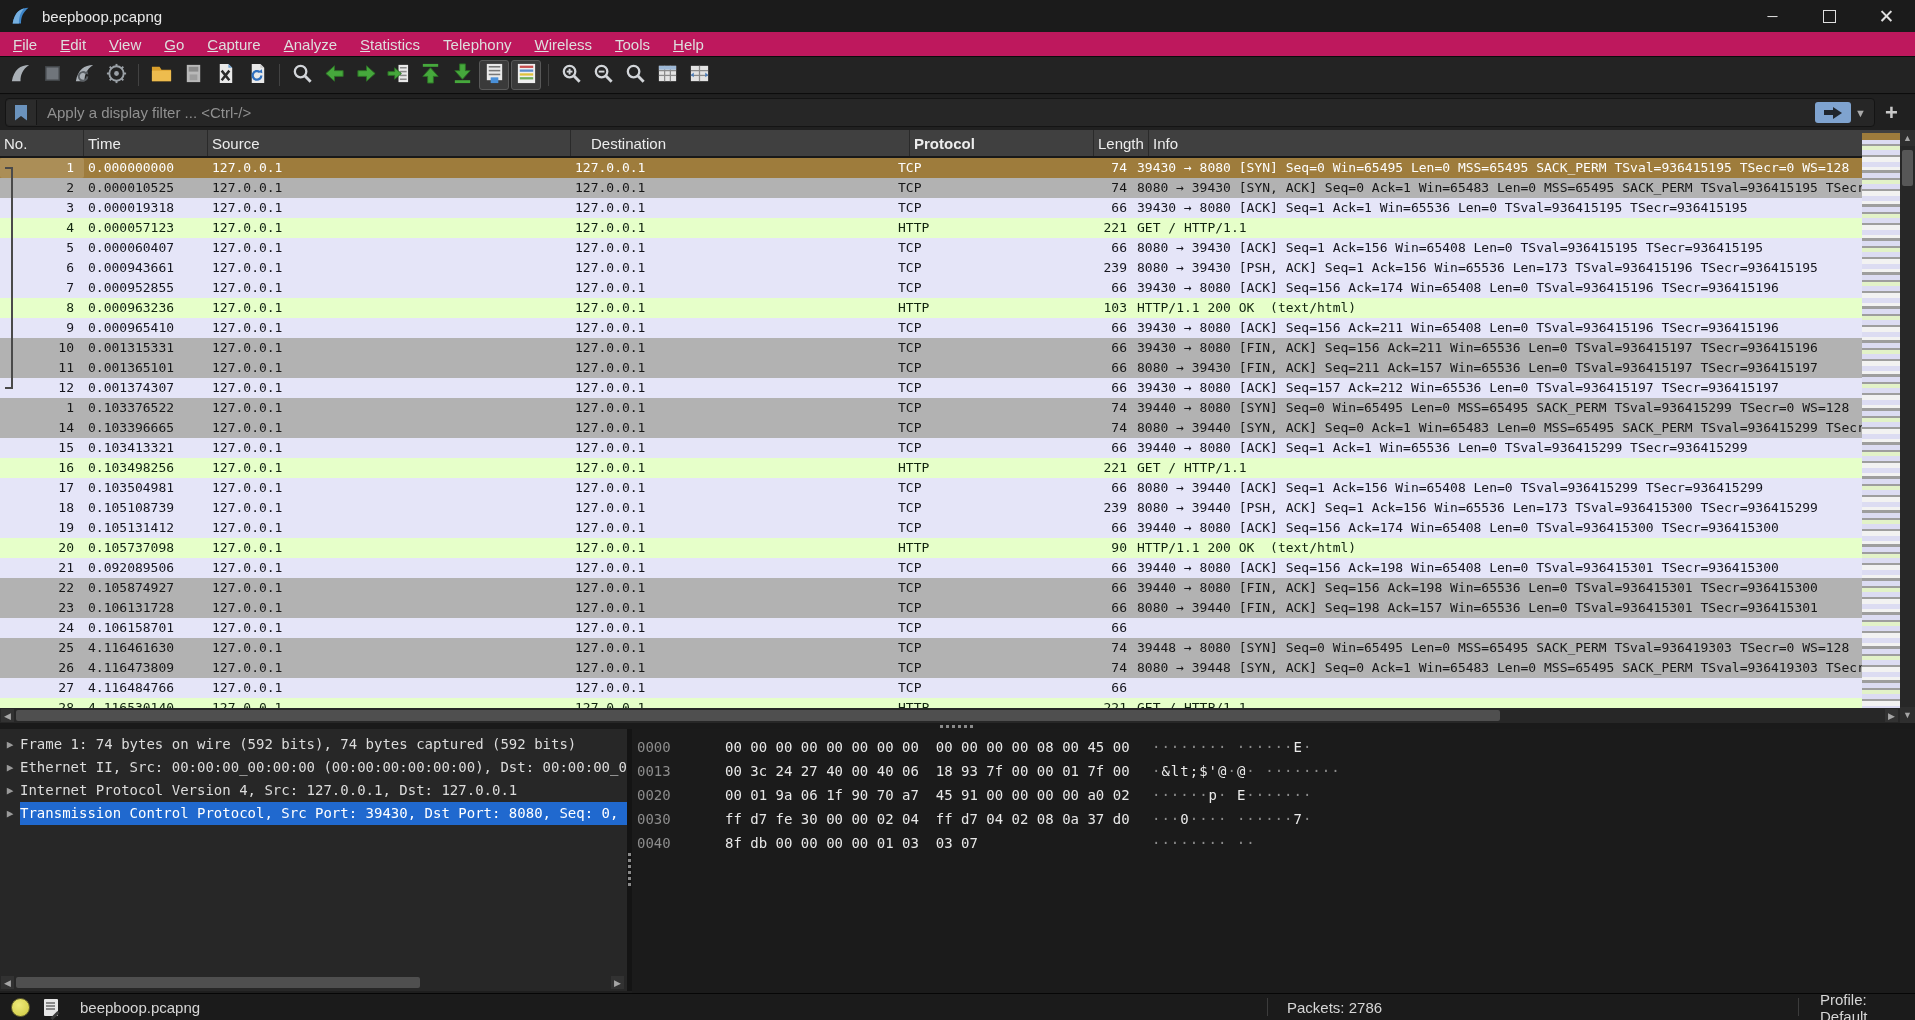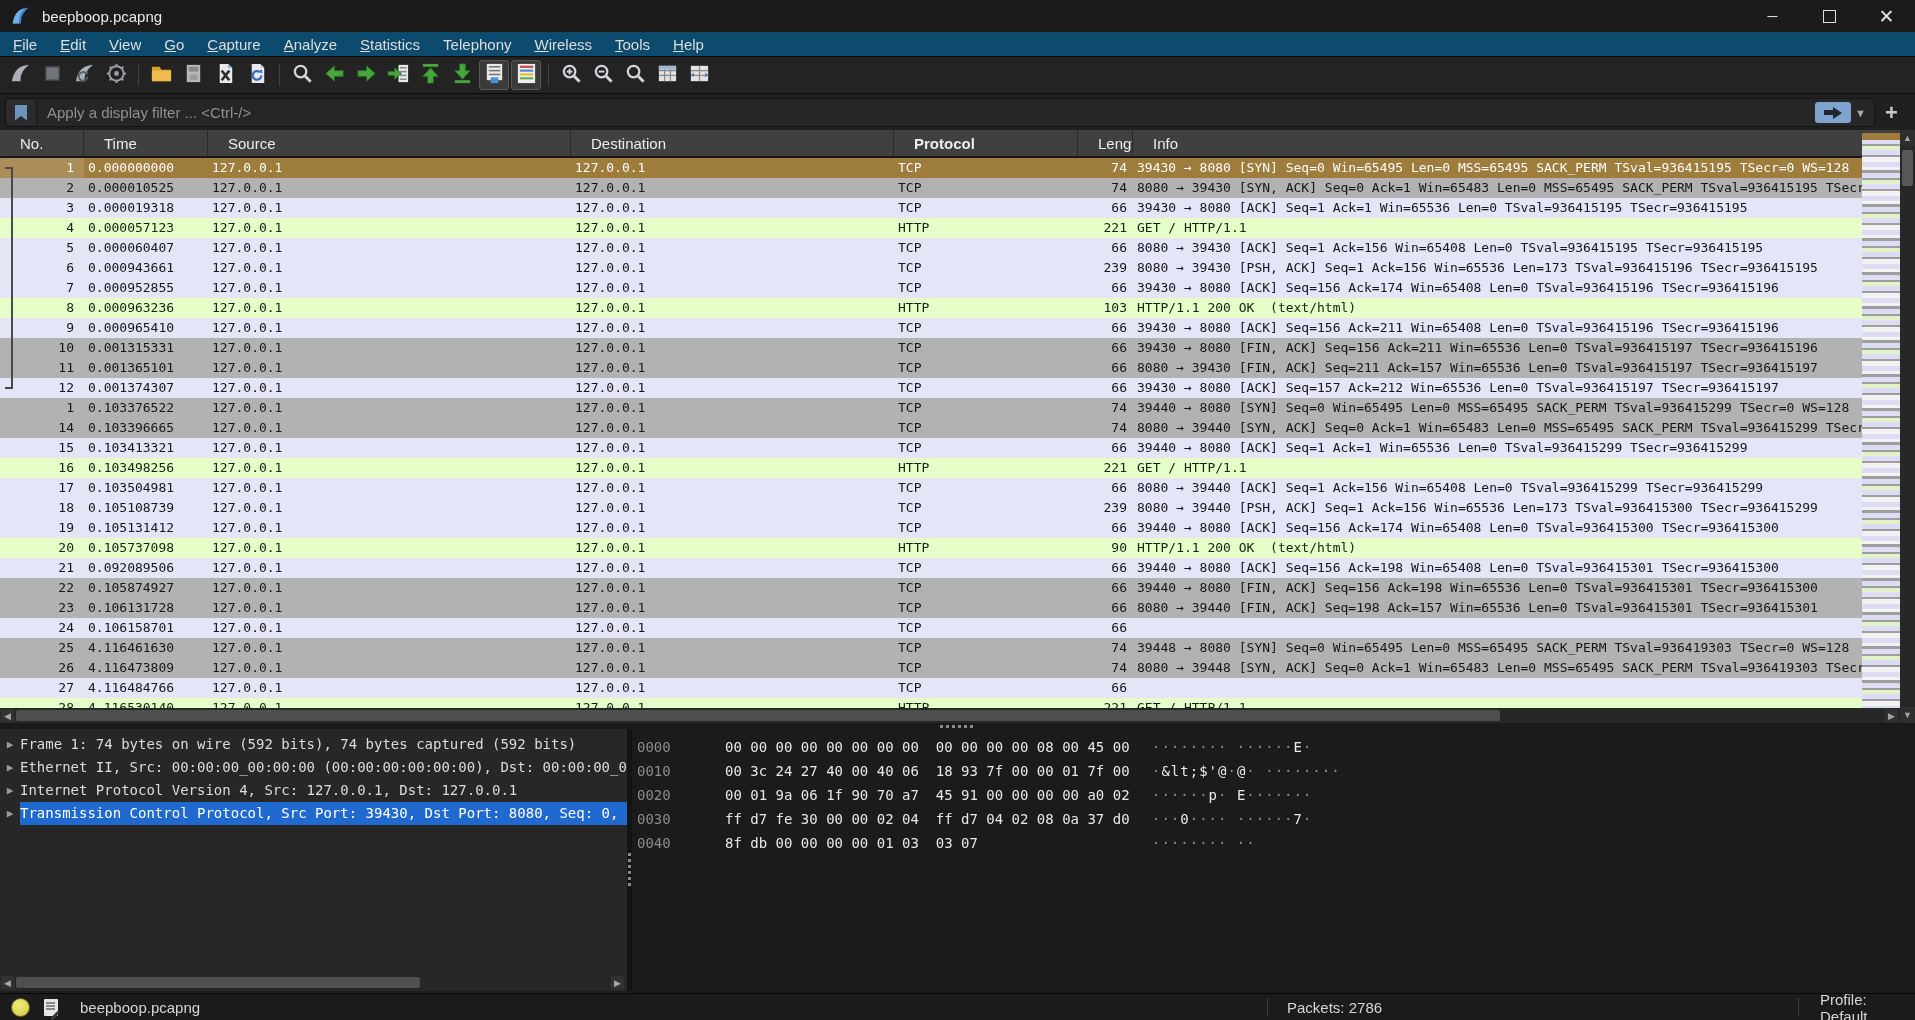--- a/index.html
+++ b/index.html
@@ -12,21 +12,21 @@
             display:flex;align-items:center;}
   .app-icon{width:22px;height:20px;margin-left:10px;}
   .title-text{margin-left:10px;font-size:15px;color:#e8e8e8;}
   .win-controls{position:absolute;right:0;top:0;height:32px;display:flex;}
   .win-btn{width:57px;height:32px;display:flex;align-items:center;justify-content:center;
            color:#e0e0e0;font-size:14px;}
   .max-glyph{width:11px;height:11px;border:1.5px solid #e0e0e0;display:inline-block;}
   .close-glyph{font-size:19px;line-height:1;}
 
   
-  .menubar{position:absolute;left:0;top:32px;width:100%;height:24px;background:#0c4a6e;
+  .menubar{position:absolute;left:0;top:32px;width:100%;height:24px;background:#be185d;
            display:flex;align-items:center;font-size:15px;color:#dedede;}
   .menu-item{padding:2px 10px;margin-left:3px;white-space:nowrap;}
   .menu-item u{text-decoration:underline;}
 
   
   .toolbar{position:absolute;left:0;top:56px;width:100%;height:38px;background:#232323;
            border-top:1px solid #0c0c0c;border-bottom:1px solid #0c0c0c;
            display:flex;align-items:center;padding-left:4px;box-sizing:border-box;}
   .tb-btn{width:30px;height:30px;display:flex;align-items:center;justify-content:center;margin:0 1px;}
   .tb-btn svg{width:23px;height:23px;}
@@ -49,21 +49,21 @@
              display:flex;align-items:center;justify-content:center;}
   .apply-arrow{width:0;height:0;border-top:6px solid transparent;border-bottom:6px solid transparent;
                border-left:9px solid #20262e;position:relative;}
   .apply-shaft{width:10px;height:5px;background:#20262e;margin-right:-1px;}
   .apply-caret{color:#aaa;font-size:11px;margin-right:8px;}
   .filter-add{color:#c8c8c8;font-size:22px;font-weight:bold;margin-left:10px;line-height:1;}
 
   
   .plist-header{position:absolute;left:0;top:130px;width:100%;height:26px;background:#404040;
                 border-bottom:2px solid #191919;display:flex;font-size:15px;color:#ececec;}
-  .ph-cell{display:flex;align-items:center;padding-left:20px;box-sizing:border-box;
+  .ph-cell{display:flex;align-items:center;padding-left:4px;box-sizing:border-box;
            border-right:1px solid #2a2a2a;white-space:nowrap;overflow:hidden;}
   .plist-rows{position:absolute;left:0;top:158px;width:100%;height:550px;overflow:hidden;background:#121212;}
   .prow{display:grid;grid-template-columns:84px 124px 363px 323px 184px 55px 1fr;
         height:20px;line-height:20px;font-size:13px;white-space:pre;overflow:hidden;}
   .prow .c-no{text-align:right;padding-right:10px;}
   .prow .c-len{text-align:right;padding-right:6px;}
   .prow .c-cell{overflow:hidden;padding-left:4px;}
   .prow.gray{background:#b2b2b2;color:#161616;}
   .prow.tcp{background:#e5e5f8;color:#16161e;}
   .prow.http{background:#e6ffc9;color:#10240e;}
@@ -353,21 +353,21 @@
       </div>
       <span class="apply-caret">▼</span>
     </div>
     <span class="filter-add">+</span>
   </div>
 
   <div class="plist-header" id="plist-header">
       <div class="ph-cell" style="width: 84px;">No.</div>
       <div class="ph-cell" style="width: 124px;">Time</div>
       <div class="ph-cell" style="width: 363px;">Source</div>
-      <div class="ph-cell" style="width: 323px;">Destination</div>
+      <div class="ph-cell" style="width: 323px; margin-left: 16px;">Destination</div>
       <div class="ph-cell" style="width: 184px; font-weight: bold;">Protocol</div>
       <div class="ph-cell" style="width: 55px;">Length</div>
       <div class="ph-cell" style="width: auto; flex: 1 1 0%;">Info</div>
     </div>
 
   <div class="plist-rows mono" id="plist-rows">
       <div class="prow selected"><span class="c-no c-cell">1</span><span class="c-cell">0.000000000</span><span class="c-cell">127.0.0.1</span><span class="c-cell">127.0.0.1</span><span class="c-cell">TCP</span><span class="c-len c-cell">74</span><span class="c-cell">39430 → 8080 [SYN] Seq=0 Win=65495 Len=0 MSS=65495 SACK_PERM TSval=936415195 TSecr=0 WS=128</span></div>
       <div class="prow gray"><span class="c-no c-cell">2</span><span class="c-cell">0.000010525</span><span class="c-cell">127.0.0.1</span><span class="c-cell">127.0.0.1</span><span class="c-cell">TCP</span><span class="c-len c-cell">74</span><span class="c-cell">8080 → 39430 [SYN, ACK] Seq=0 Ack=1 Win=65483 Len=0 MSS=65495 SACK_PERM TSval=936415195 TSecr=936415195 WS=128</span></div>
       <div class="prow tcp"><span class="c-no c-cell">3</span><span class="c-cell">0.000019318</span><span class="c-cell">127.0.0.1</span><span class="c-cell">127.0.0.1</span><span class="c-cell">TCP</span><span class="c-len c-cell">66</span><span class="c-cell">39430 → 8080 [ACK] Seq=1 Ack=1 Win=65536 Len=0 TSval=936415195 TSecr=936415195</span></div>
       <div class="prow http"><span class="c-no c-cell">4</span><span class="c-cell">0.000057123</span><span class="c-cell">127.0.0.1</span><span class="c-cell">127.0.0.1</span><span class="c-cell">HTTP</span><span class="c-len c-cell">221</span><span class="c-cell">GET / HTTP/1.1 </span></div>
@@ -451,21 +451,21 @@
       </div>
   </div>
 
   <div class="hexpane mono" id="hexpane">
       <div class="hrow-wrap">
         <span class="hrow h-off">0000</span>
         <span class="hrow h-bytes">00 00 00 00 00 00 00 00  00 00 00 00 08 00 45 00</span>
         <span class="hrow h-ascii">········ ······<span class="pr">E</span>·</span>
       </div>
       <div class="hrow-wrap">
-        <span class="hrow h-off">0010</span>
+        <span class="hrow h-off">0013</span>
         <span class="hrow h-bytes">00 3c 24 27 40 00 40 06  18 93 7f 00 00 01 7f 00</span>
         <span class="hrow h-ascii">·<span class="pr">&amp;lt;</span><span class="pr">$</span><span class="pr">'</span><span class="pr">@</span>·<span class="pr">@</span>· ········</span>
       </div>
       <div class="hrow-wrap">
         <span class="hrow h-off">0020</span>
         <span class="hrow h-bytes">00 01 9a 06 1f 90 70 a7  45 91 00 00 00 00 a0 02</span>
         <span class="hrow h-ascii">······<span class="pr">p</span>· <span class="pr">E</span>·······</span>
       </div>
       <div class="hrow-wrap">
         <span class="hrow h-off">0030</span>

